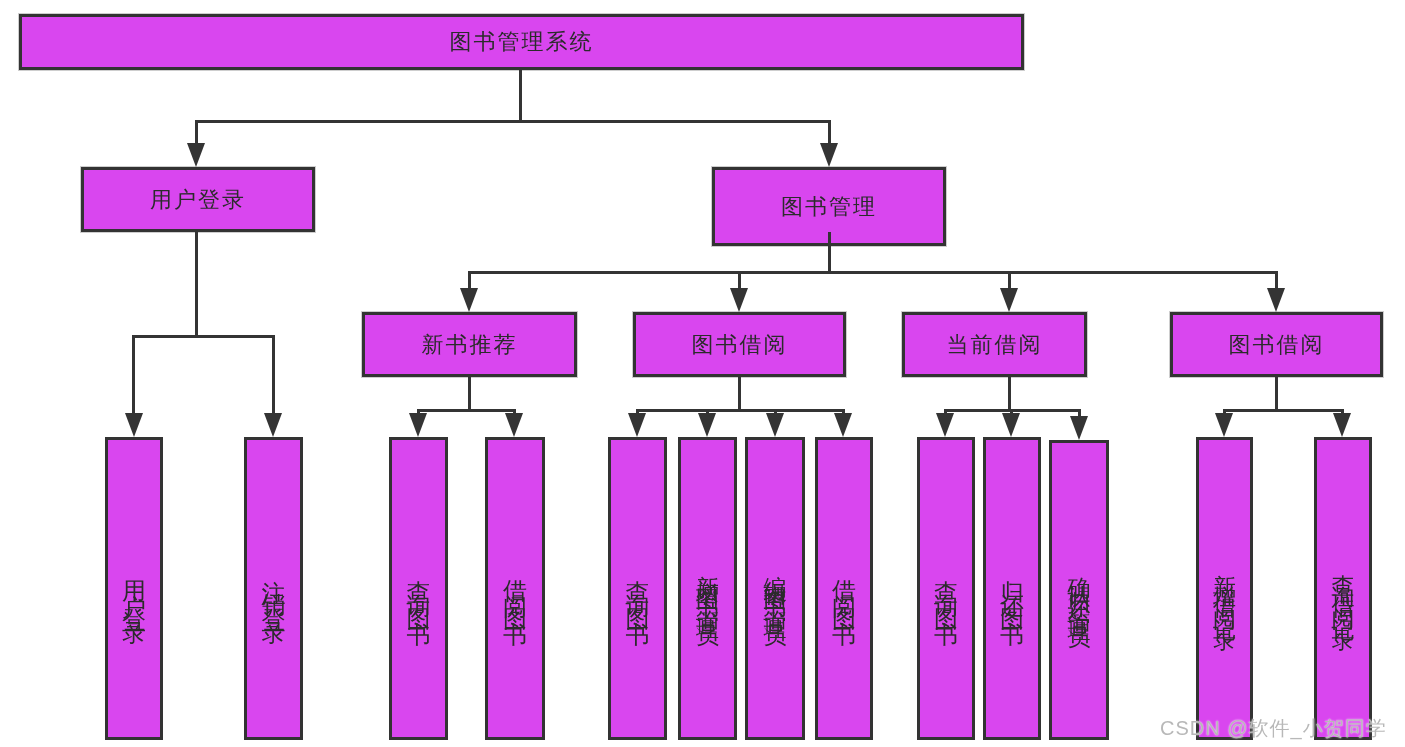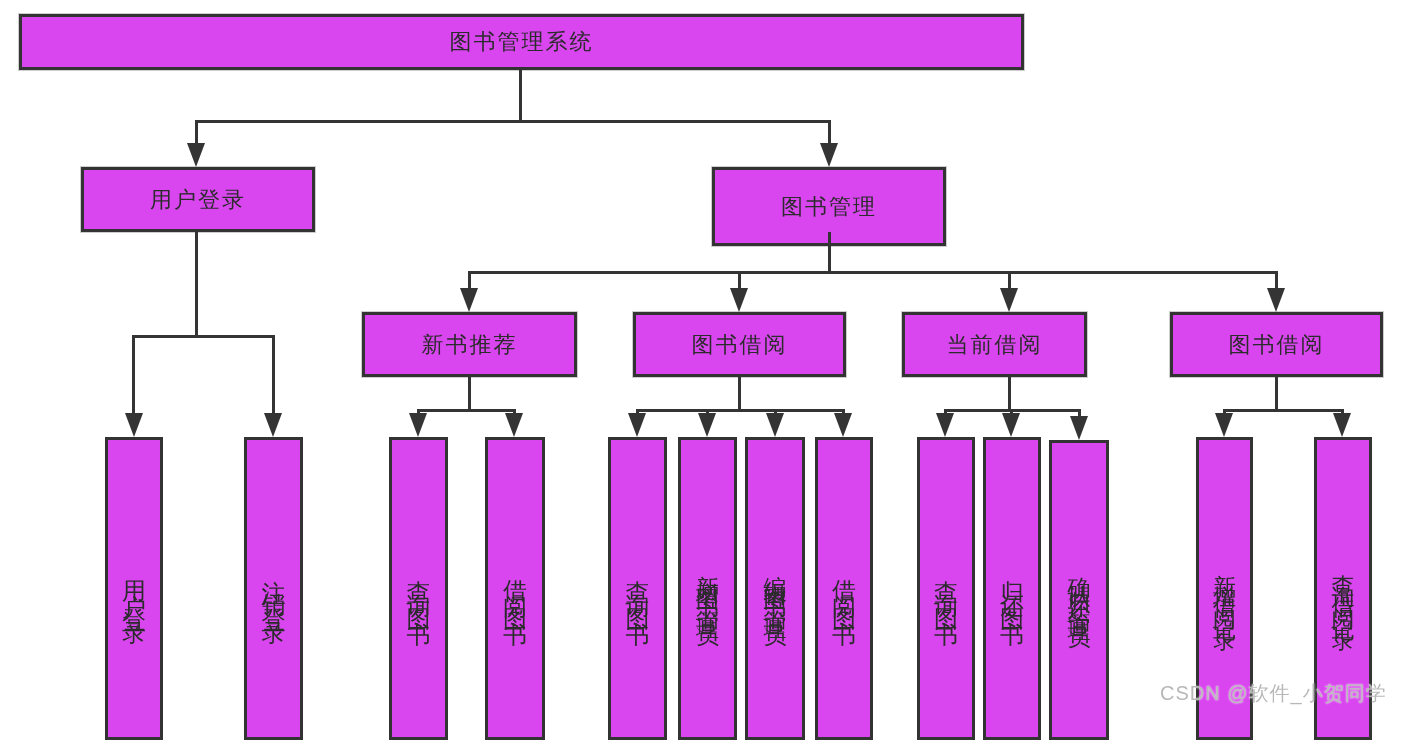--- a/index.html
+++ b/index.html
@@ -49,21 +49,21 @@
   .vline{width:3px;}
   .hline{height:3px;}
   .ah{
     position:absolute;width:0;height:0;
     border-left:9px solid transparent;
     border-right:9px solid transparent;
     border-top:24px solid var(--line);
   }
   .watermark{
     position:absolute;
-    left:1160px;top:680px;
+    left:1160px;top:715px;
     font-size:20px;
     letter-spacing:1px;
     color:var(--wm);
     text-shadow:0 0 2px #ffffff;
     white-space:nowrap;
   }
 </style>
 </head>
 <body>
 

